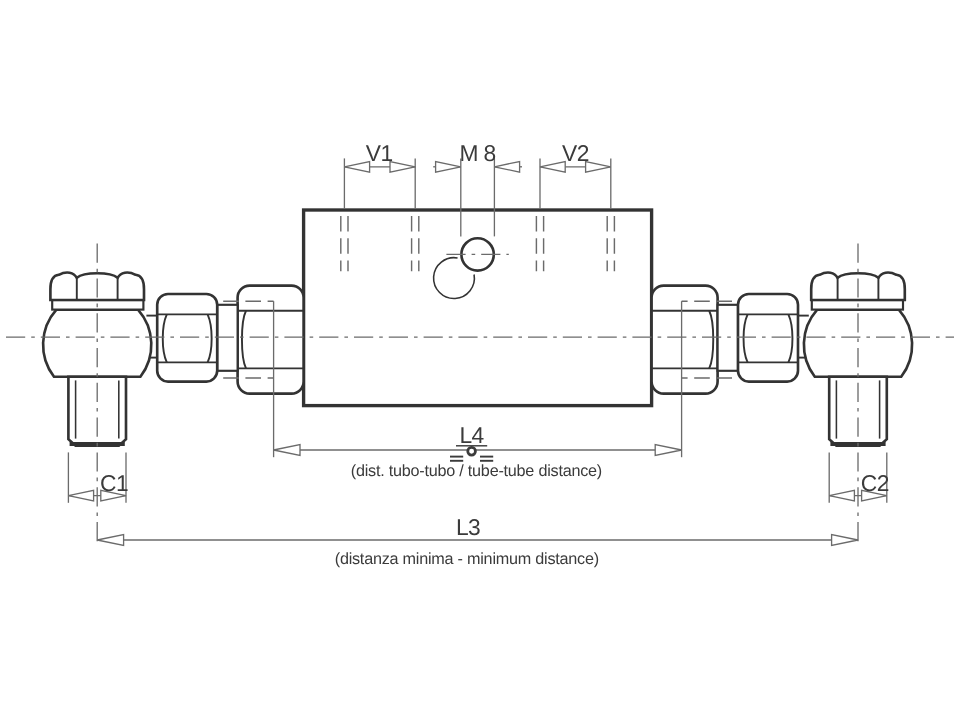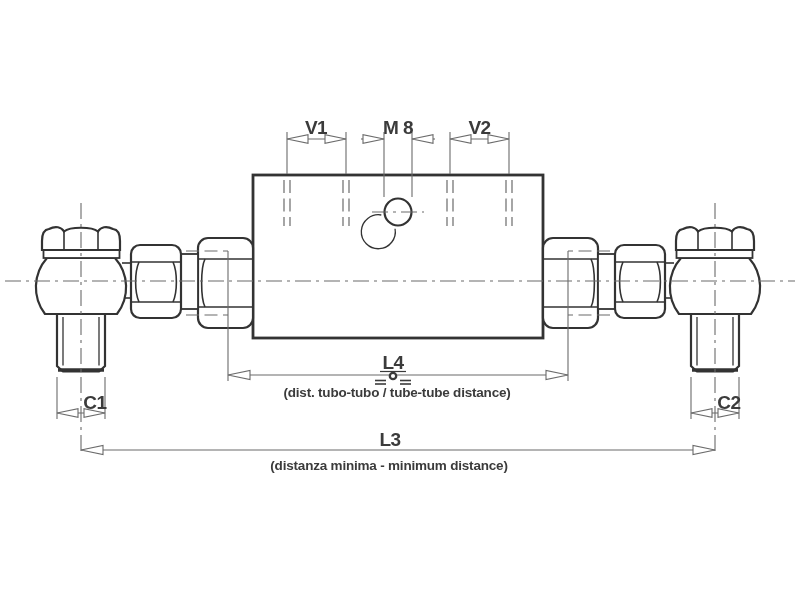--- a/index.html
+++ b/index.html
@@ -1,17 +1,17 @@
 <!DOCTYPE html>
 <html style="--bg: #ffffff; --line: #333333; --dim: #6b6b6b; --text: #3b3b3b;"><head>
 <meta charset="utf-8">
 <style>
   html,body{margin:0;padding:0;background:#fff;}
   .canvas{position:relative;width:800px;height:600px;background:var(--bg,#fff);overflow:hidden;
-          font-family:"Liberation Sans", sans-serif;font-weight:bold;}
+          font-family:"Liberation Sans", sans-serif;}
   svg{display:block;}
 
   
   .thick{fill:#fff;stroke:var(--line,#333);stroke-width:2.8;}
   .part {fill:#fff;stroke:var(--line,#333);stroke-width:2.2;}
   .part18{fill:#fff;stroke:var(--line,#333);stroke-width:1.8;}
   .detail{fill:none;stroke:var(--line,#333);stroke-width:1.6;}
   .detail13{fill:none;stroke:var(--line,#333);stroke-width:1.3;}
   .hole{fill:#fff;stroke:var(--line,#333);stroke-width:2.2;}
   .studbase{stroke:var(--line,#333);stroke-width:3.4;}

